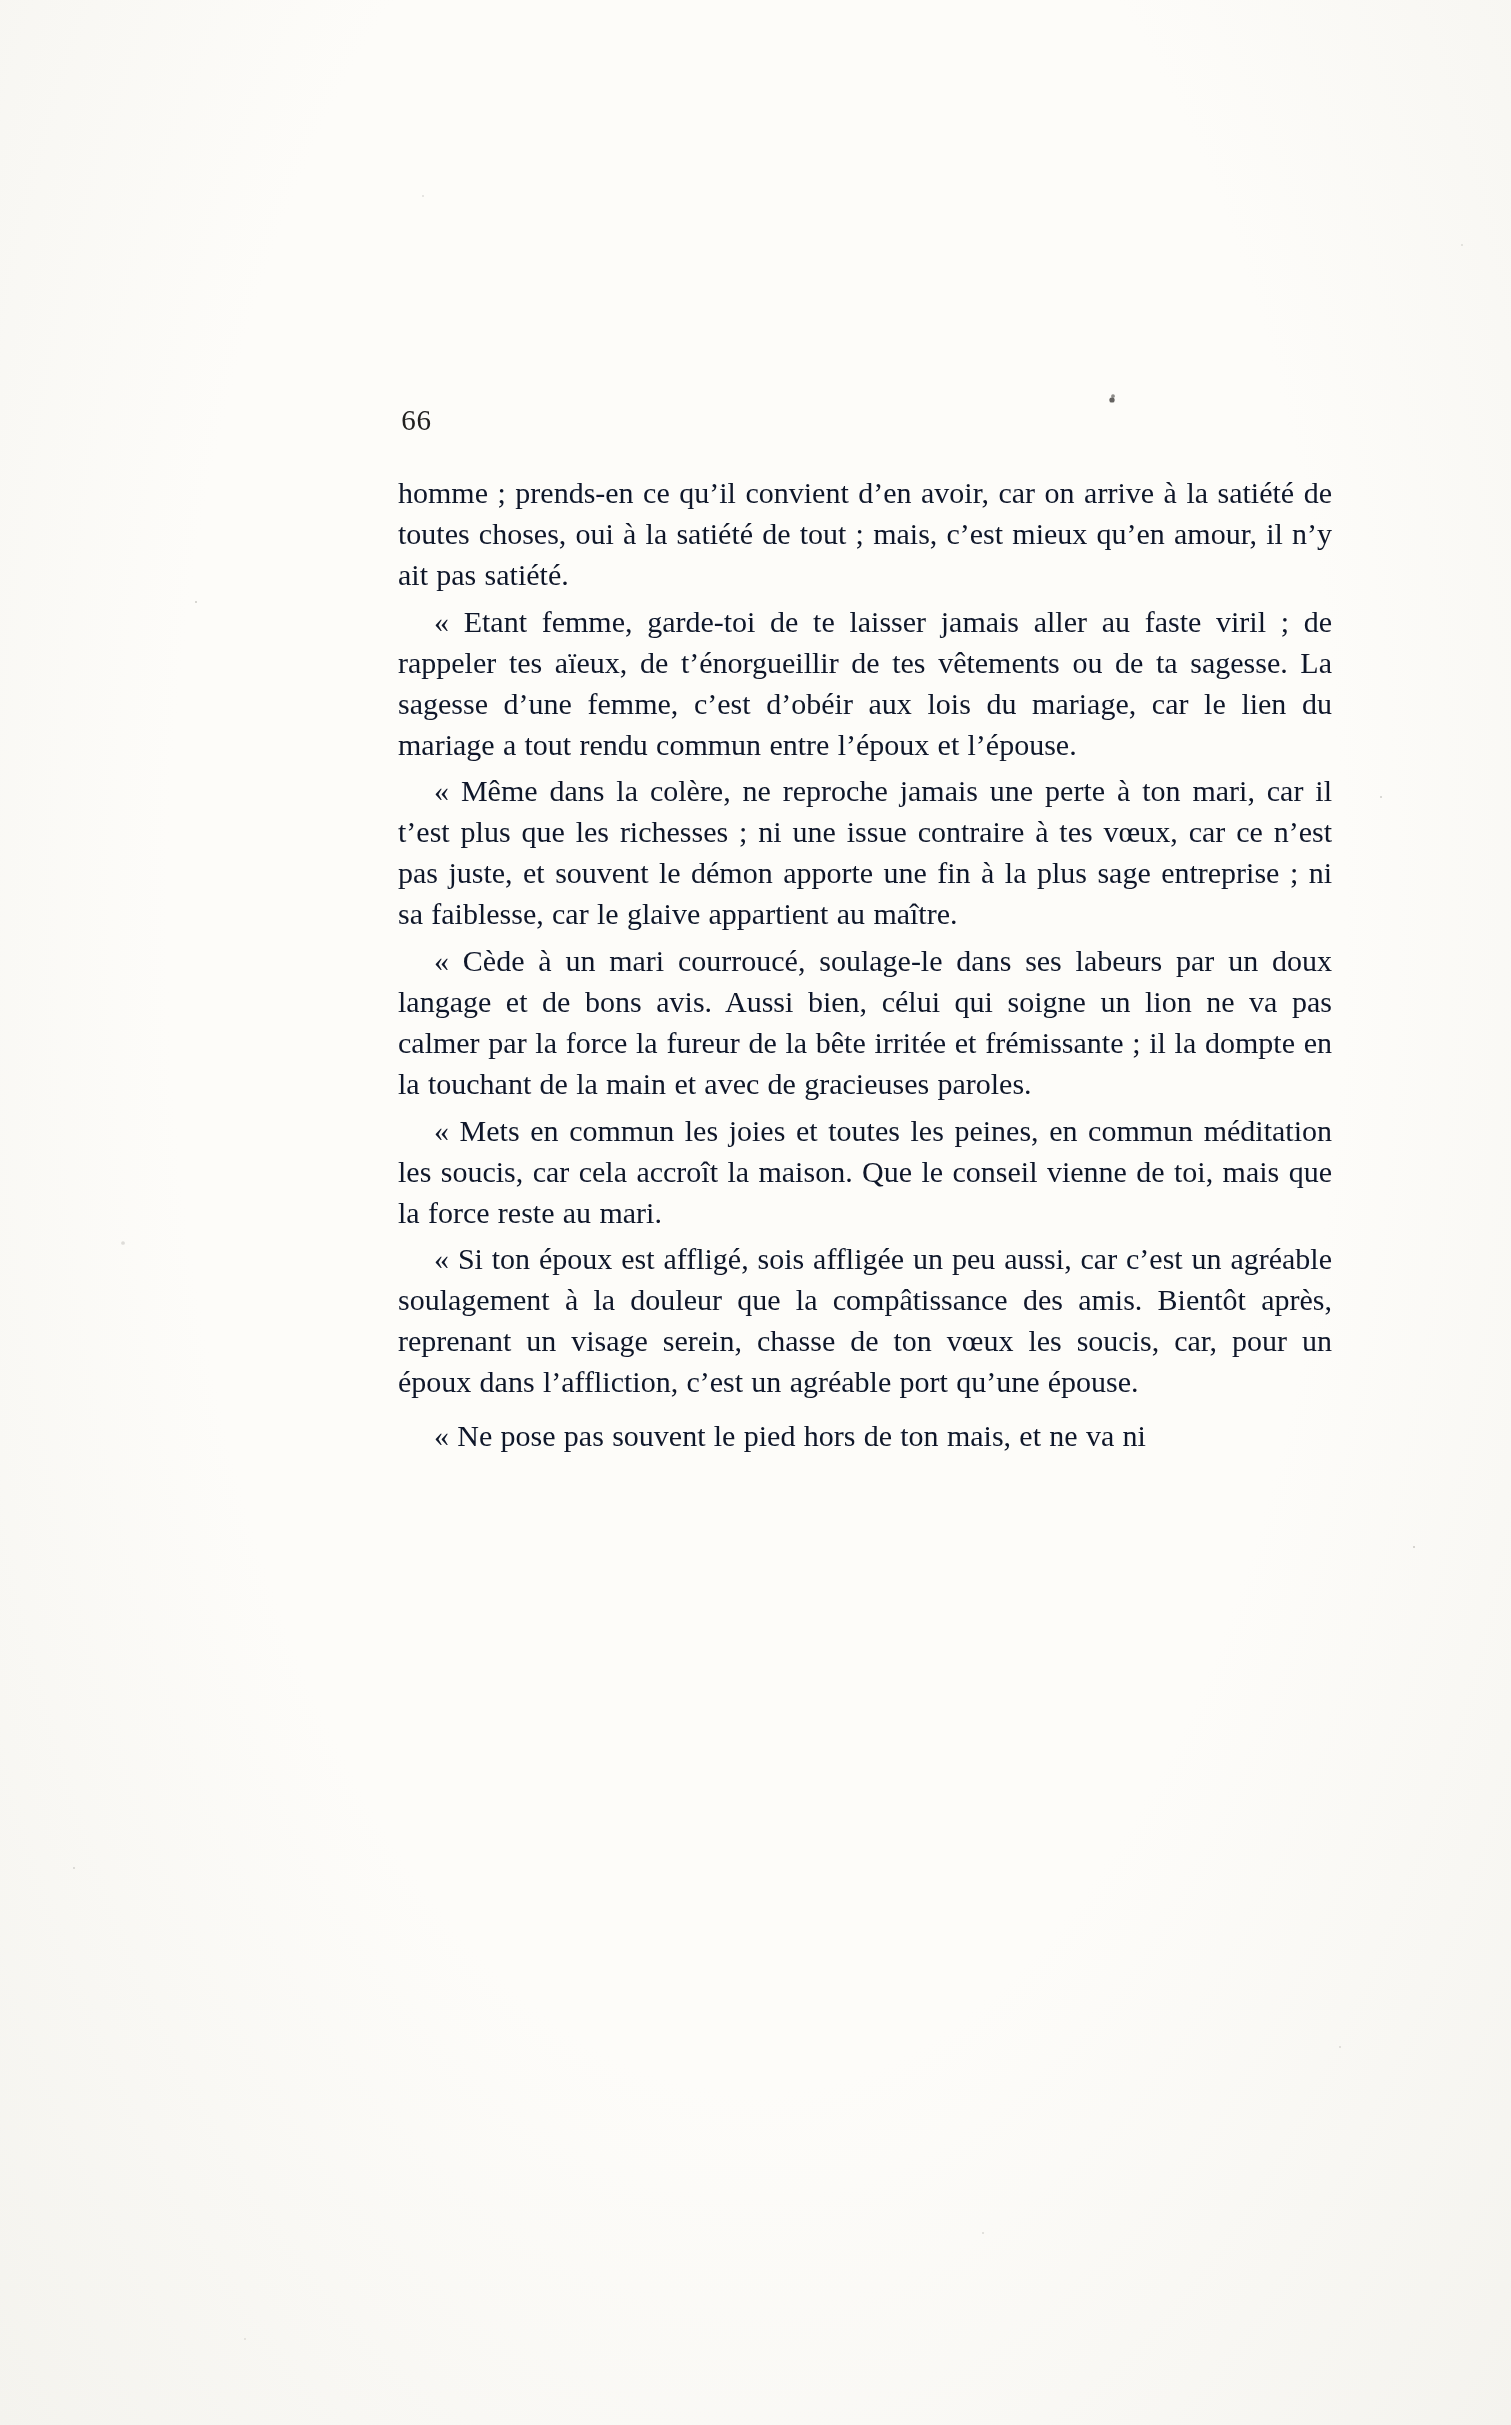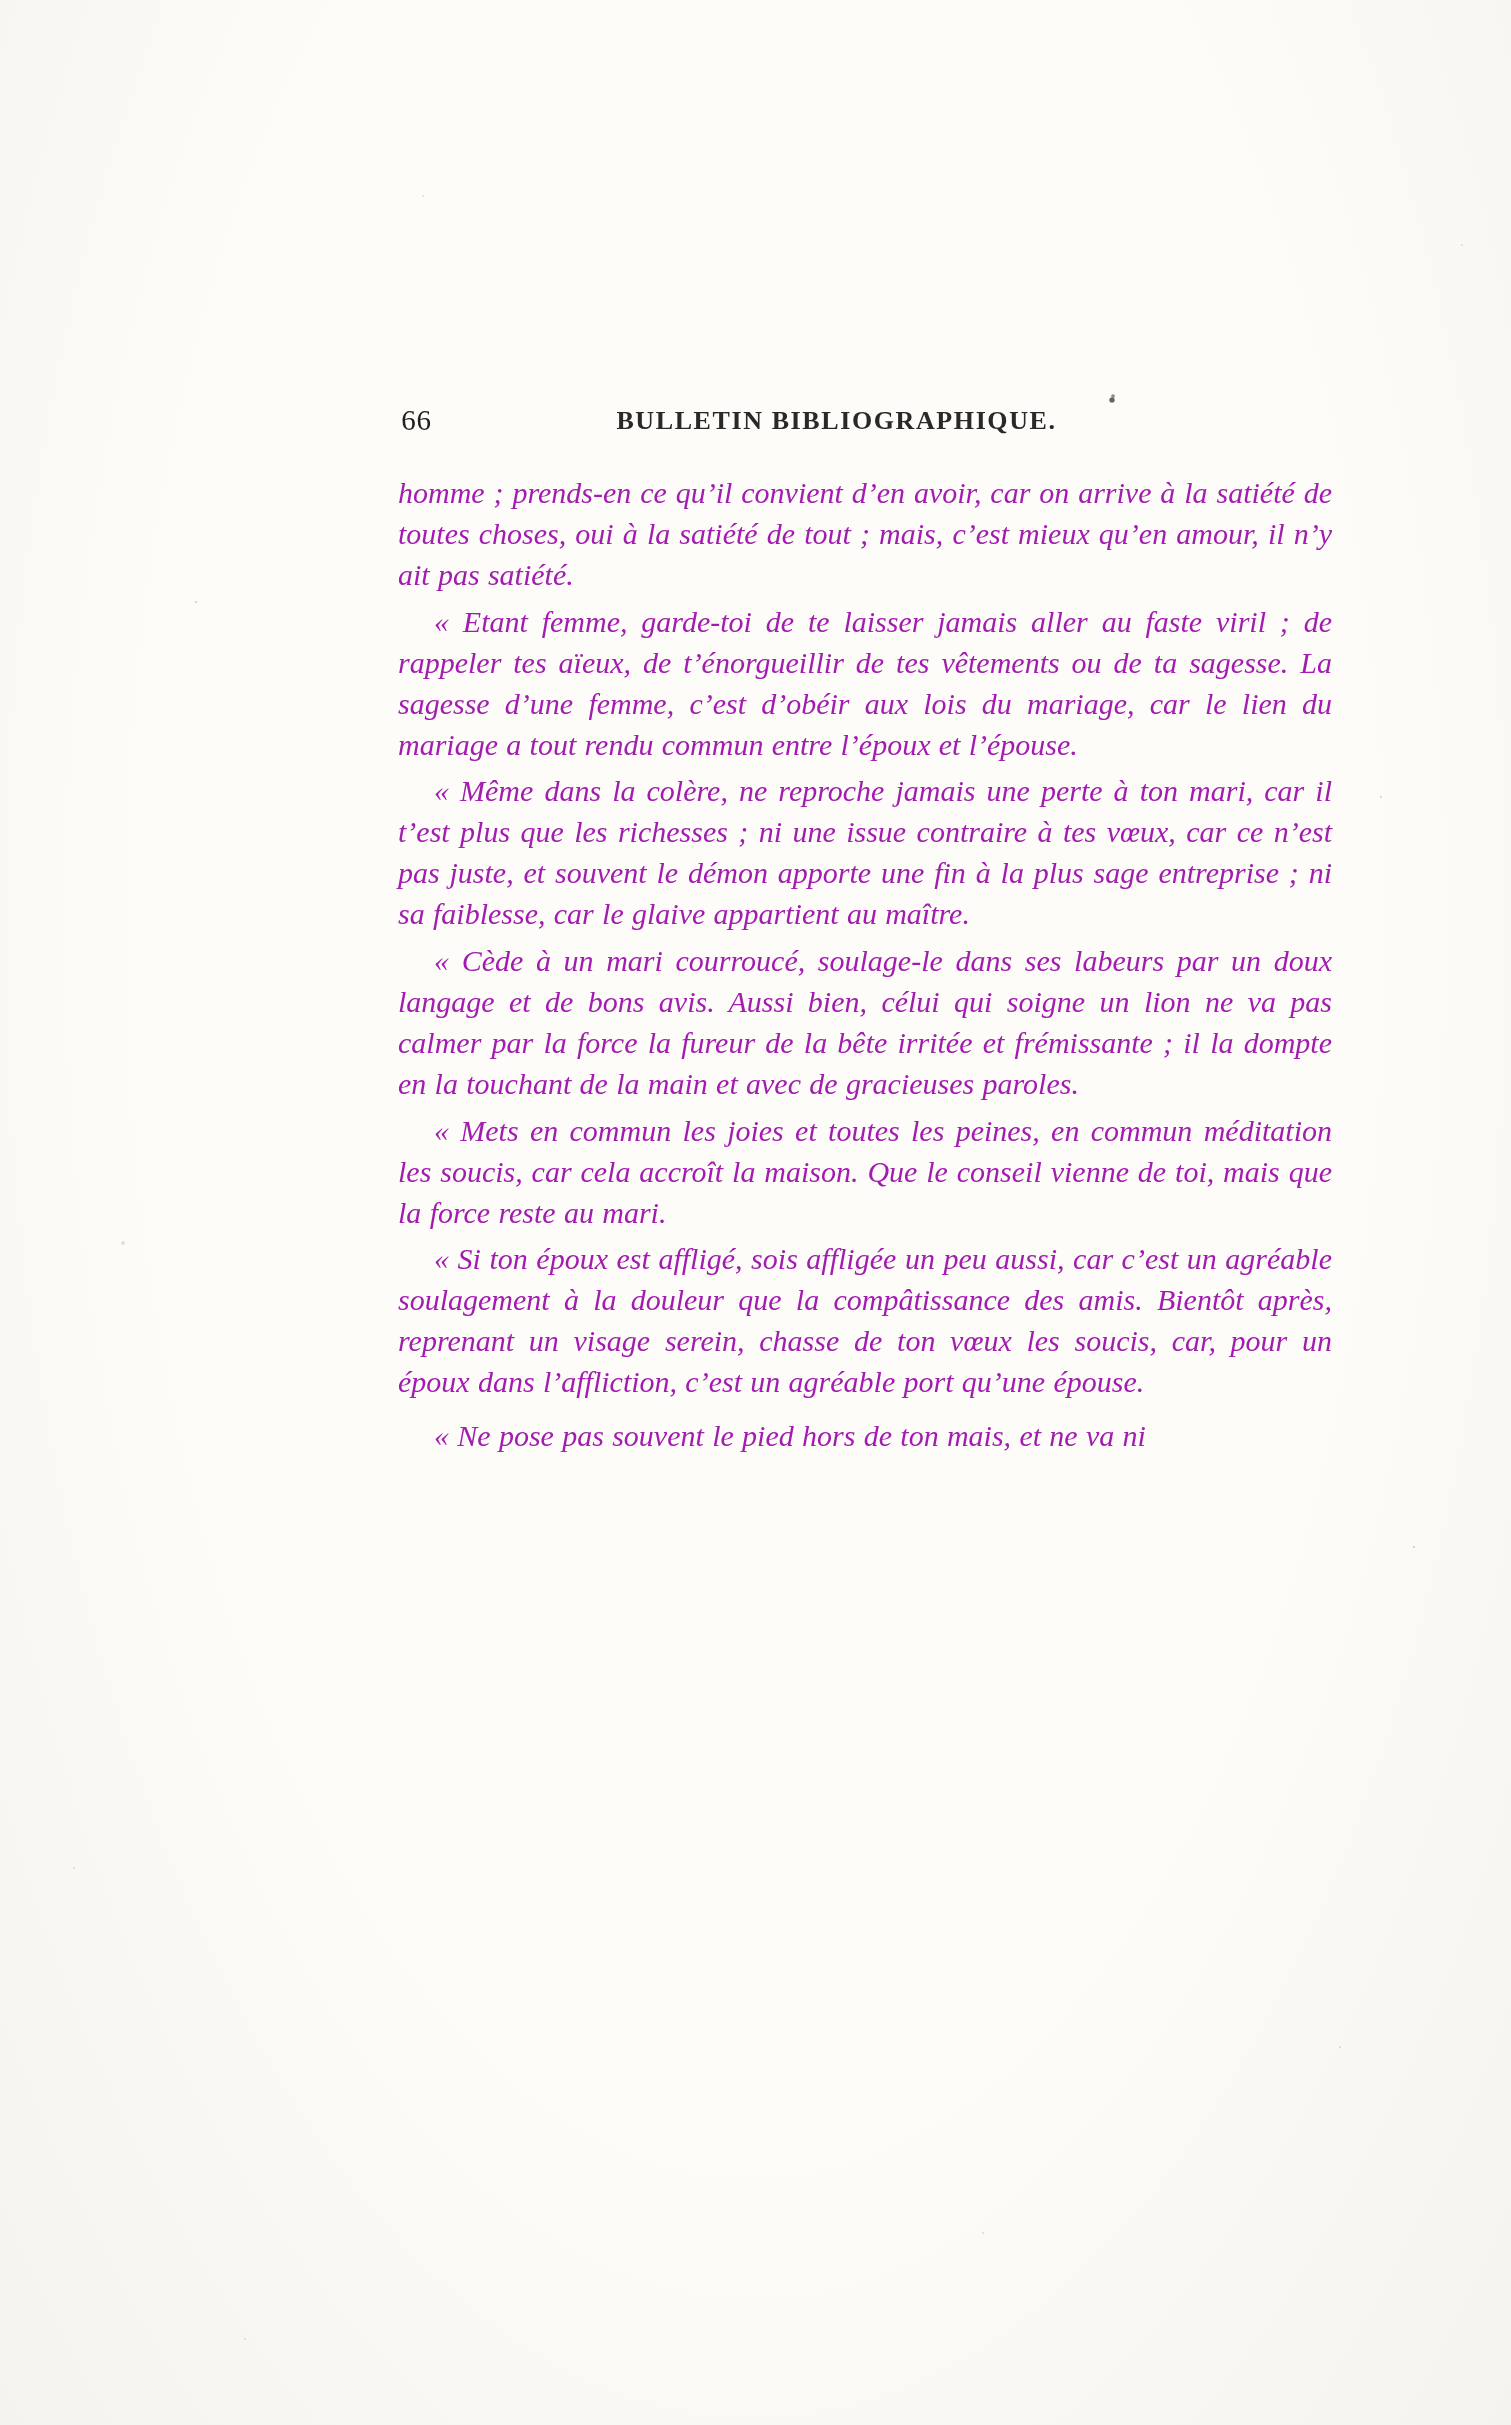--- a/index.html
+++ b/index.html
@@ -46,23 +46,22 @@
     letter-spacing: 1.6px;
     font-weight: bold;
     color: #2a2927;
   }
 
   .text-block p {
     margin: 0 0 5.7px 0;
     font-size: 30px;
     line-height: 41px;
     text-align: justify;
-    color: #a21caf;
+    color: #0f172a;
     word-spacing: 0.8px;
-    font-style: italic;
   }
   .text-block p.q {
     text-indent: 36px;
   }
   .text-block p.noindent {
     text-indent: 0;
   }
   .text-block p.lastline {
     margin-top: 13px;
     text-align: left;
@@ -92,21 +91,20 @@
 </style>
 </head>
 <body>
 
 <div class="speckles"></div>
 
 <div class="book-page">
 
   <div class="page-header">
     <span class="page-number">66</span>
-    <span class="running-head">BULLETIN BIBLIOGRAPHIQUE.</span>
   </div>
 
   <div class="text-block">
     <p class="noindent">homme ; prends-en ce qu’il convient d’en avoir, car on arrive à la satiété de toutes choses, oui à la satiété de tout ; mais, c’est mieux qu’en amour, il n’y ait pas satiété.</p>
     <p class="q">« Etant femme, garde-toi de te laisser jamais aller au faste viril ; de rappeler tes aïeux, de t’énorgueillir de tes vêtements ou de ta sagesse. La sagesse d’une femme, c’est d’obéir aux lois du mariage, car le lien du mariage a tout rendu commun entre l’époux et l’épouse.</p>
     <p class="q">« Même dans la colère, ne reproche jamais une perte à ton mari, car il t’est plus que les richesses ; ni une issue contraire à tes vœux, car ce n’est pas juste, et souvent le démon apporte une fin à la plus sage entreprise ; ni sa faiblesse, car le glaive appartient au maître.</p>
     <p class="q">« Cède à un mari courroucé, soulage-le dans ses labeurs par un doux langage et de bons avis. Aussi bien, célui qui soigne un lion ne va pas calmer par la force la fureur de la bête irritée et frémissante ; il la dompte en la touchant de la main et avec de gracieuses paroles.</p>
     <p class="q">« Mets en commun les joies et toutes les peines, en commun méditation les soucis, car cela accroît la maison. Que le conseil vienne de toi, mais que la force reste au mari.</p>
     <p class="q">« Si ton époux est affligé, sois affligée un peu aussi, car c’est un agréable soulagement à la douleur que la compâtissance des amis. Bientôt après, reprenant un visage serein, chasse de ton vœux les soucis, car, pour un époux dans l’affliction, c’est un agréable port qu’une épouse.</p>
     <p class="q lastline">« Ne pose pas souvent le pied hors de ton mais, et ne va ni</p>

